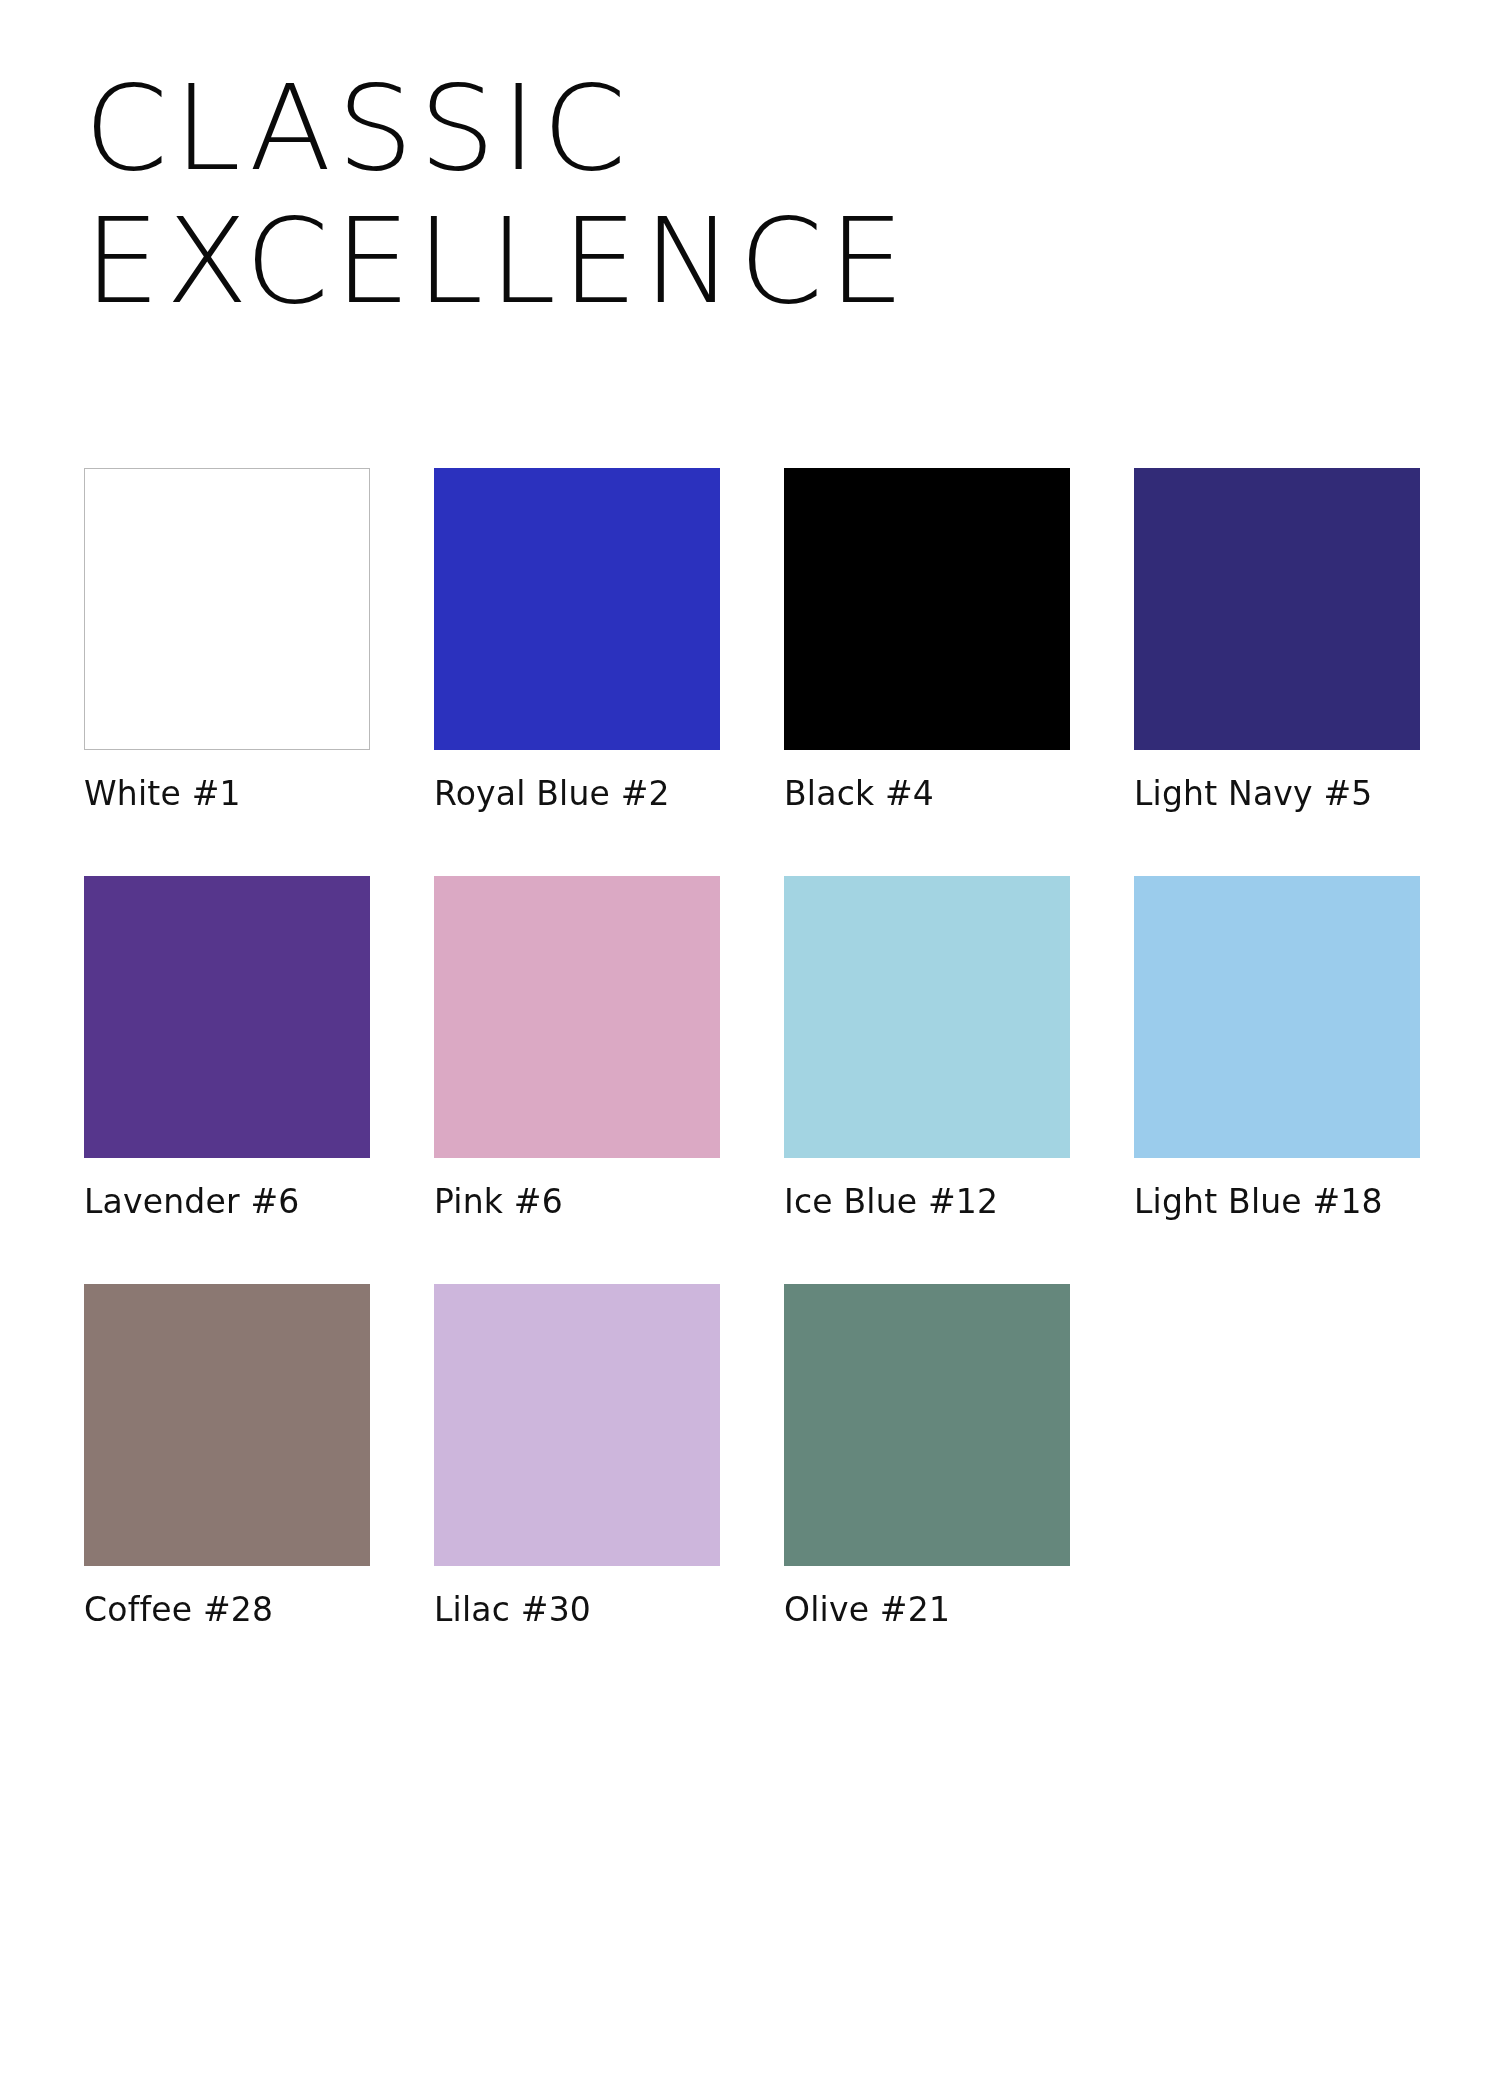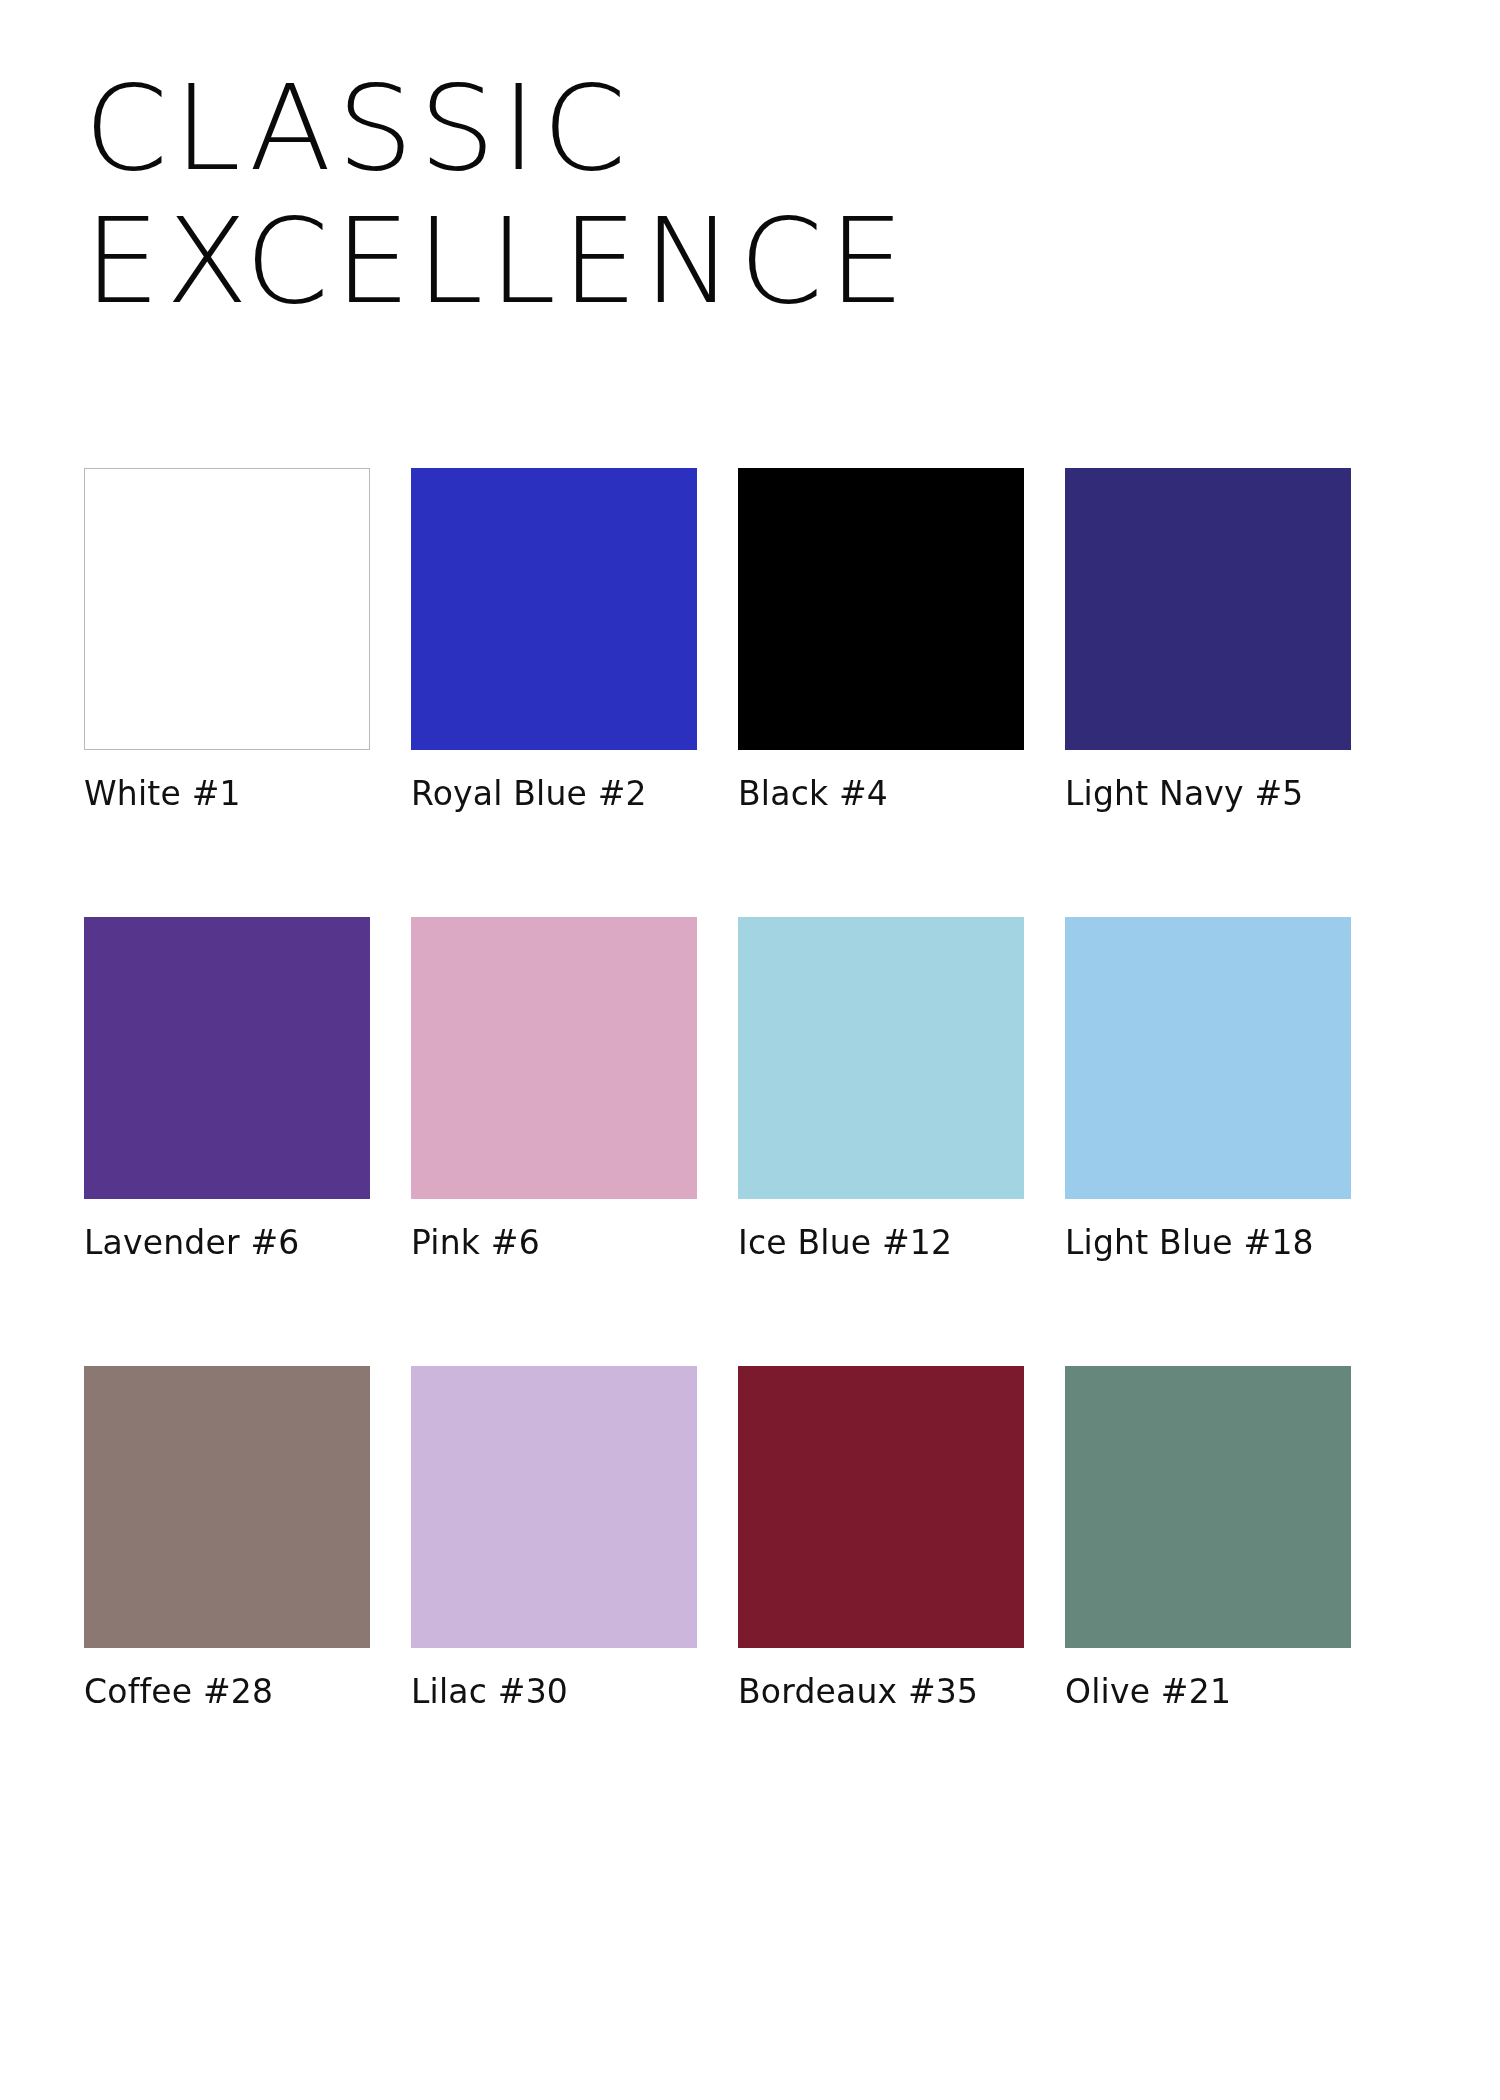--- a/index.html
+++ b/index.html
@@ -51,21 +51,20 @@
   
   .grid {
     position: absolute;
     left: 84px;
     top: 468px;
     width: 1336px;
     display: grid;
     grid-template-columns: repeat(4, 286px);
     column-gap: 64px;
     row-gap: 0px;
-    gap: 41px;
   }
 
   .swatch-cell {
     width: 286px;
     height: 408px;
     box-sizing: border-box;
   }
 
   .swatch-chip {
     width: 286px;
@@ -135,22 +134,18 @@
       </div>
       <div class="swatch-cell">
         <div class="swatch-chip" style="background-color: rgb(139, 120, 114);"></div>
         <span class="swatch-label">Coffee #28</span>
       </div>
       <div class="swatch-cell">
         <div class="swatch-chip" style="background-color: rgb(205, 182, 220);"></div>
         <span class="swatch-label">Lilac #30</span>
       </div>
       <div class="swatch-cell">
-        <div class="swatch-chip" style="background-color: rgb(124, 26, 45);"></div>
-        <span class="swatch-label">Bordeaux #35</span>
-      </div>
-      <div class="swatch-cell">
         <div class="swatch-chip" style="background-color: rgb(101, 135, 124);"></div>
         <span class="swatch-label">Olive #21</span>
       </div>
     </div>
 
 </div>
 
 </body></html>

